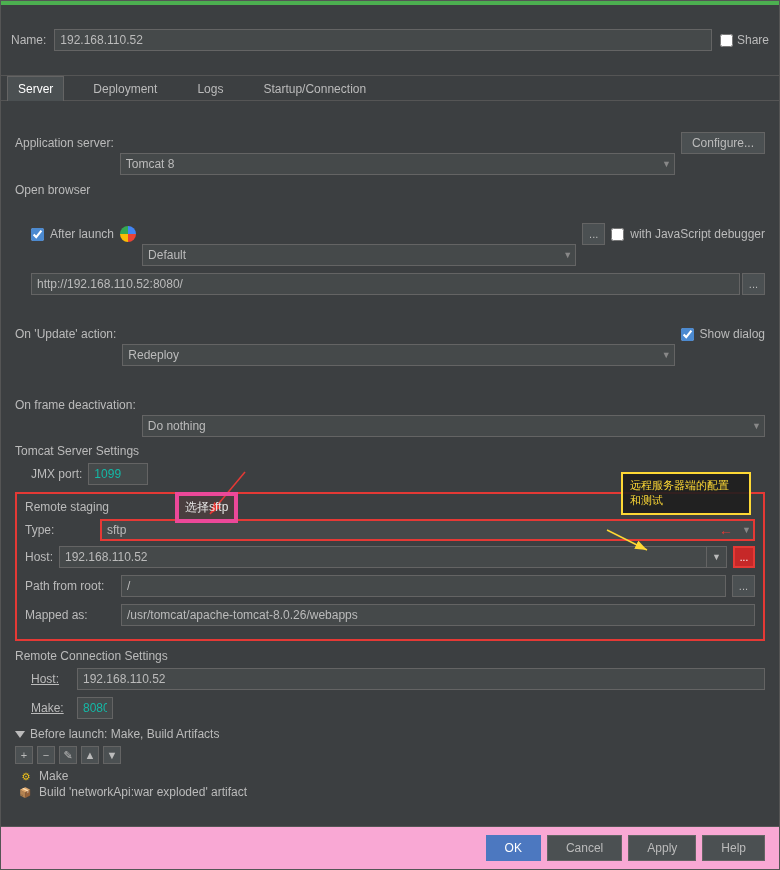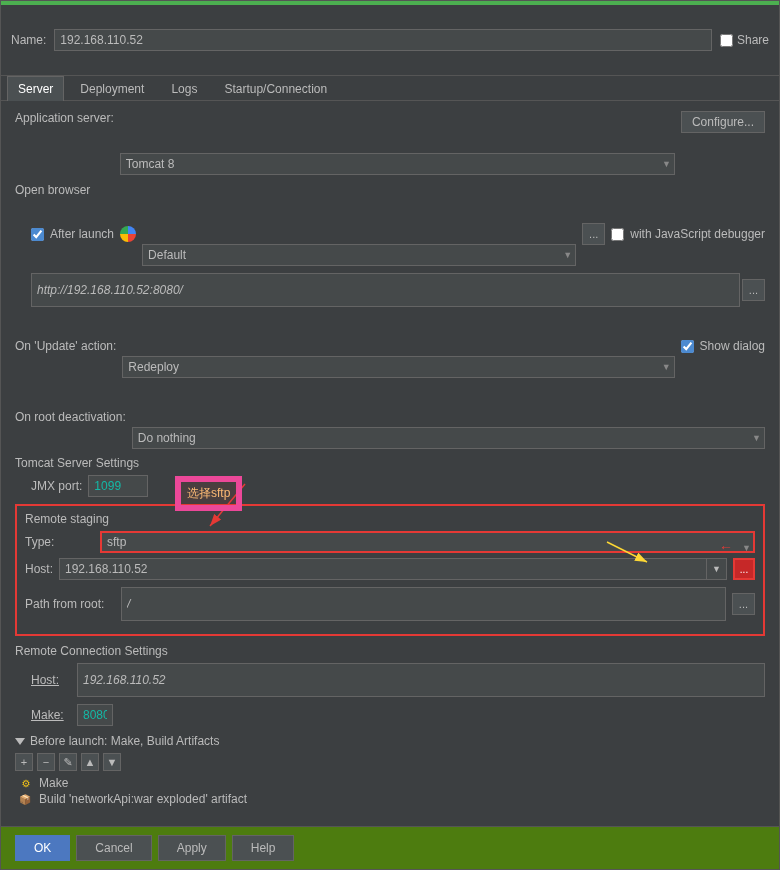--- a/index.html
+++ b/index.html
@@ -52,21 +52,21 @@
       align-items: center;
       gap: 4px;
       color: #bbbbbb;
     }
     
     .tabs {
       display: flex;
       background: #3c3f41;
       border-bottom: 1px solid #555;
       padding: 0 6px;
-      gap: 5px;
+      gap: 18px;
     }
     .tab {
       padding: 5px 10px;
       cursor: pointer;
       font-size: 12px;
       color: #bbbbbb;
       border: 1px solid transparent;
       border-bottom: none;
       margin-bottom: -1px;
     }
@@ -107,22 +107,21 @@
       font-size: 12px;
       height: 22px;
     }
     .full-input {
       flex: 1;
       background: #45494a;
       border: 1px solid #646464;
       color: #bbbbbb;
       padding: 2px 5px;
       font-size: 12px;
-      height: 34px;
-      font-style: italic;
+      height: 22px;
     }
     .btn-dots {
       background: #4b5052;
       border: 1px solid #646464;
       color: #bbbbbb;
       font-size: 11px;
       height: 22px;
       padding: 0 6px;
       cursor: pointer;
     }
@@ -164,27 +163,28 @@
       margin-bottom: 6px;
       position: relative;
     }
     .staging-label {
       font-size: 12px;
       color: #bbbbbb;
       margin-bottom: 5px;
     }
     
     .annotation-red {
-      border: 6px solid #ec4899;
+      border: 4px solid #ec4899;
       padding: 3px 6px;
-      color: #fdba74;
+      color: #e5e5e5;
       font-size: 12px;
       background: rgba(229, 57, 53, 0.08);
       position: absolute;
       white-space: nowrap;
+      margin-top: 28px;
     }
     .annotation-yellow {
       border: 2px solid #fdd835;
       padding: 4px 7px;
       color: #fdd835;
       font-size: 11px;
       background: rgba(30, 30, 30, 0.9);
       position: absolute;
       line-height: 1.4;
     }
@@ -245,43 +245,45 @@
       width: 14px;
       height: 14px;
       display: inline-flex;
       align-items: center;
       justify-content: center;
       font-size: 10px;
     }
     
     .bottom-bar {
       display: flex;
+      justify-content: flex-end;
       align-items: center;
       gap: 6px;
       padding: 8px 14px;
-      background: #4d7c0f;
+      background: #f9a8d4;
       border-top: 1px solid #555;
     }
     .bottom-btn {
       background: #4b5052;
       border: 1px solid #646464;
       color: #bbbbbb;
       font-size: 12px;
       height: 26px;
       padding: 0 18px;
       cursor: pointer;
     }
     .bottom-btn.primary {
       background: #4c78c0;
       border-color: #4c78c0;
       color: #ffffff;
     }
     
     .app-server-row {
       display: flex;
+      align-items: center;
       gap: 6px;
       margin-bottom: 8px;
     }
     .select-wrapper {
       flex: 1;
       position: relative;
       display: flex;
       align-items: center;
       margin-top: 42px;
     }
@@ -358,21 +360,21 @@
     }
     .type-label {
       color: #bbbbbb;
       font-size: 12px;
       width: 40px;
     }
     .type-select-wrapper {
       flex: 1;
       position: relative;
       display: flex;
-      align-items: flex-end;
+      align-items: center;
       padding-left: 35px;
     }
     .type-select-wrapper select {
       width: 100%;
       background: #45494a;
       border: 2px solid #e53935;
       color: #bbbbbb;
       padding: 2px 20px 2px 5px;
       font-size: 12px;
       height: 22px;
@@ -458,21 +460,21 @@
         <select>
           <option>Redeploy</option>
         </select>
         <span class="arrow">▼</span>
       </div>
       <input type="checkbox" checked="" style="">
       <span class="form-label">Show dialog</span>
     </div>
 
     <div class="form-row">
-      <span class="form-label">On root deactivation:</span>
+      <span class="form-label">On frame deactivation:</span>
       <div class="select-wrapper" style="width:110px;">
         <select>
           <option>Do nothing</option>
         </select>
         <span class="arrow">▼</span>
       </div>
     </div>
 
     <div class="section-label" style="margin-top:4px;">Tomcat Server Settings</div>
     <div class="indent">
@@ -481,20 +483,24 @@
         <input class="text-input" style="width: 60px;" type="text" value="1099">
       </div>
     </div>
 
     <div style="position:relative; margin-top:6px;">
 
       <div class="annotation-red" style="top:-28px; left:160px; z-index:10;">
         <span>选择sftp</span>
       </div>
 
+      <div class="annotation-yellow" style="top:-20px; right:14px; width:130px; z-index:10;">
+        <div>远程服务器端的配置</div>
+        <div>和测试</div>
+      </div>
 
       <div class="staging-box">
         <div class="staging-label">Remote staging</div>
 
         <div class="type-row">
           <span class="type-label">Type:</span>
           <div class="type-select-wrapper">
             <select>
               <option>sftp</option>
             </select>
@@ -512,20 +518,24 @@
           <div class="red-btn">...</div>
         </div>
 
 
         <div class="form-row">
           <span class="form-label" style="width:90px;">Path from root:</span>
           <input class="full-input" type="text" value="/" style="">
           <button class="btn-dots">...</button>
         </div>
 
+        <div class="form-row">
+          <span class="form-label" style="width:90px;">Mapped as:</span>
+          <input class="full-input" type="text" value="/usr/tomcat/apache-tomcat-8.0.26/webapps" style="">
+        </div>
       </div>
 
       <svg class="overlay-svg" style="position:absolute;top:-30px;left:0;width:100%;height:80px;pointer-events:none;">
         <defs>
           <marker id="arrowhead" markerWidth="8" markerHeight="6" refX="8" refY="3" orient="auto">
             <polygon points="0 0, 8 3, 0 6" fill="#e53935"></polygon>
           </marker>
         </defs>
         <line x1="230" y1="10" x2="195" y2="52" stroke="#e53935" stroke-width="1.5" marker-end="url(#arrowhead)"></line>
       </svg>

